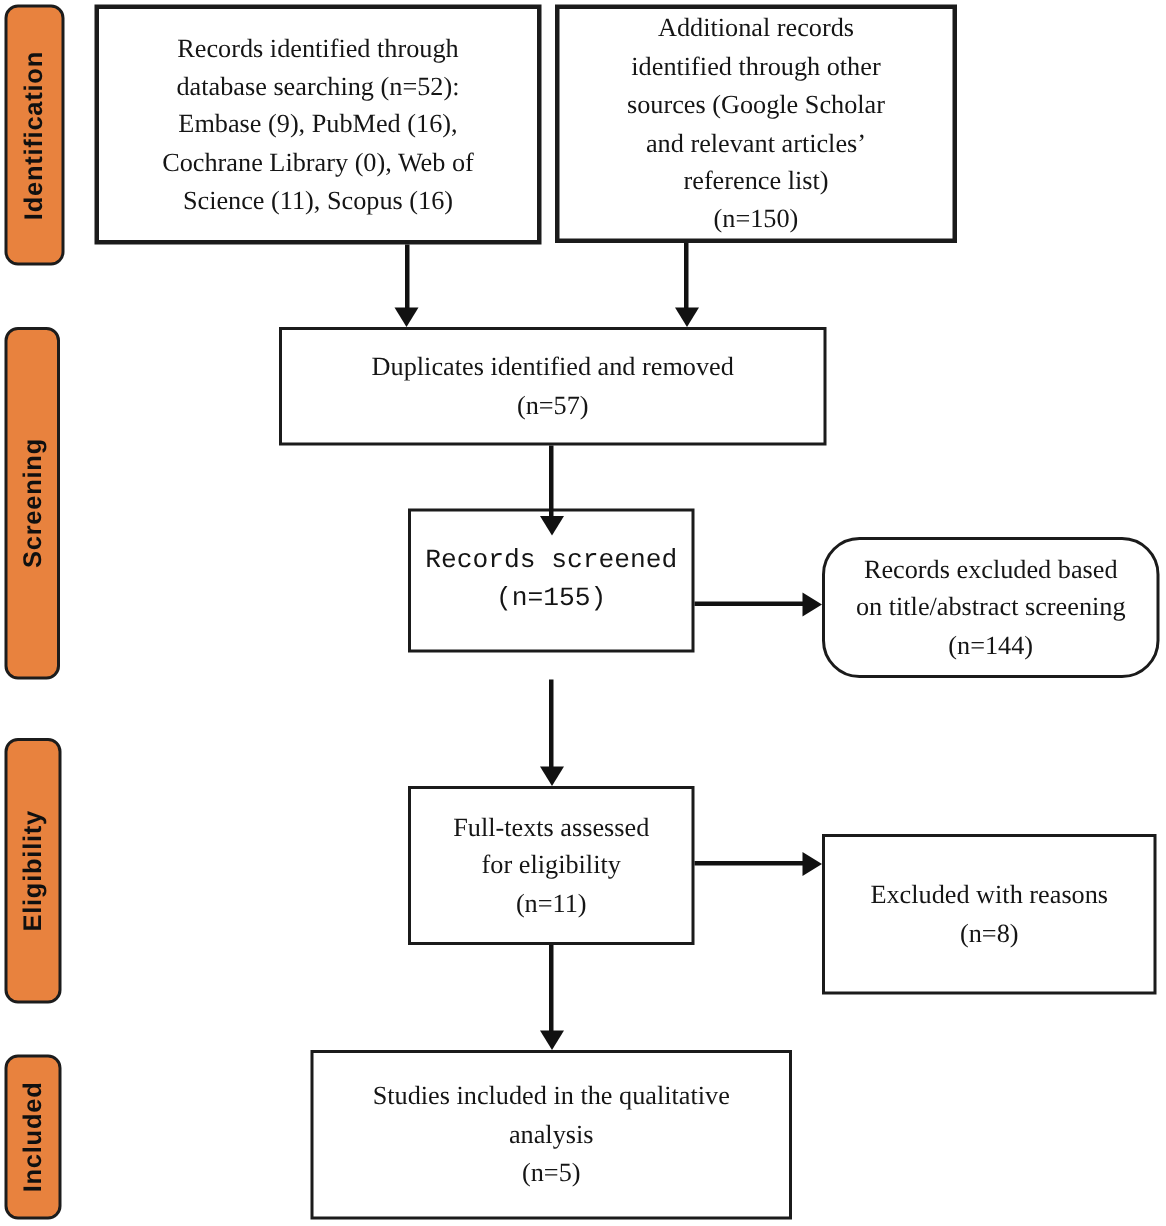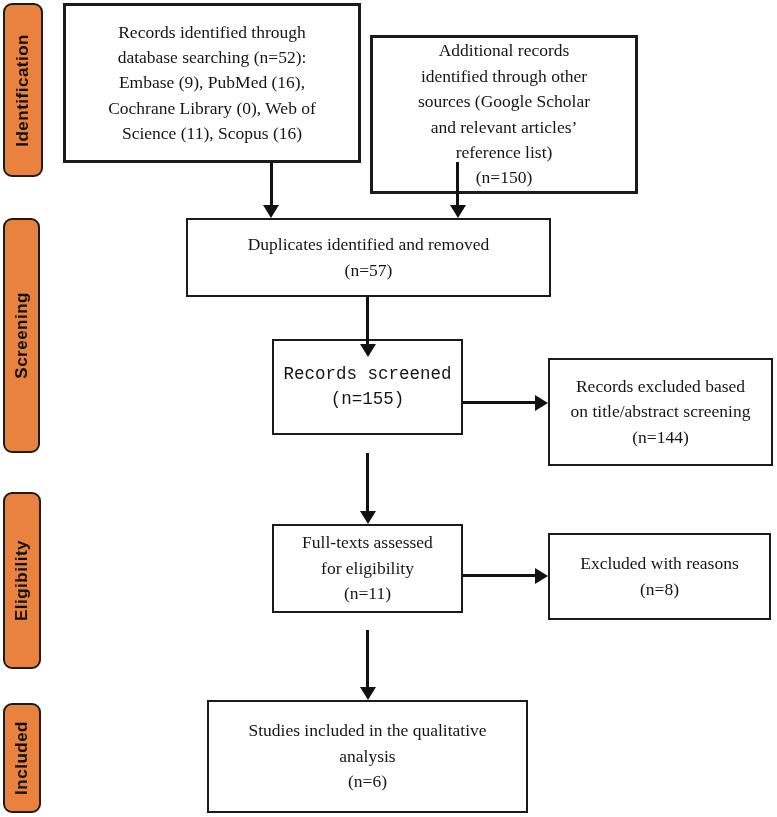--- a/index.html
+++ b/index.html
@@ -54,26 +54,26 @@
     text-align: center;
     padding: 4px 8px;
   }
   .box .txt {
     white-space: pre-line;
     font-size: 17.5px;
     line-height: 1.45;
     color: #151515;
   }
   .box-records-identified { left: 63px;  top: 3px;   width: 298px; height: 160px; border-width: 3px; }
-  .box-additional-records { left: 370px; top: 3px;   width: 268px; height: 159px; border-width: 3px; margin-top: 32px; }
+  .box-additional-records { left: 370px; top: 3px;   width: 268px; height: 159px; border-width: 3px; }
   .box-duplicates         { left: 186px; top: 218px; width: 365px; height: 79px; }
   .box-screened           { left: 272px; top: 339px; width: 191px; height: 96px; font-family: Liberation Mono, monospace; }
-  .box-excluded-screening { left: 548px; top: 358px; width: 225px; height: 108px; }
-  .box-fulltext           { left: 272px; top: 524px; width: 191px; height: 89px; }
-  .box-excluded-reasons   { left: 548px; top: 533px; width: 223px; height: 87px; text-align: center; }
+  .box-excluded-screening { left: 548px; top: 358px; width: 225px; height: 94px; border-radius: 25px; }
+  .box-fulltext           { left: 272px; top: 524px; width: 191px; height: 106px; }
+  .box-excluded-reasons   { left: 548px; top: 556px; width: 223px; height: 107px; text-align: center; }
   .box-included           { left: 207px; top: 700px; width: 321px; height: 113px; }
 
   
   .vline {
     position: absolute;
     width: 3px;
     background: #111111;
   }
   .hline {
     position: absolute;
@@ -161,21 +161,21 @@
 for eligibility
 (n=11)</span>
   </div>
   <div class="box box-excluded-reasons">
     <span class="txt">Excluded with reasons
 (n=8)</span>
   </div>
   <div class="box box-included">
     <span class="txt">Studies included in the qualitative
 analysis
-(n=6)</span>
+(n=5)</span>
   </div>
 
   <div class="vline a1-line"></div>
   <div class="head-down a1-head"></div>
 
   <div class="vline a2-line"></div>
   <div class="head-down a2-head"></div>
 
   <div class="vline a3-line"></div>
   <div class="head-down a3-head"></div>

